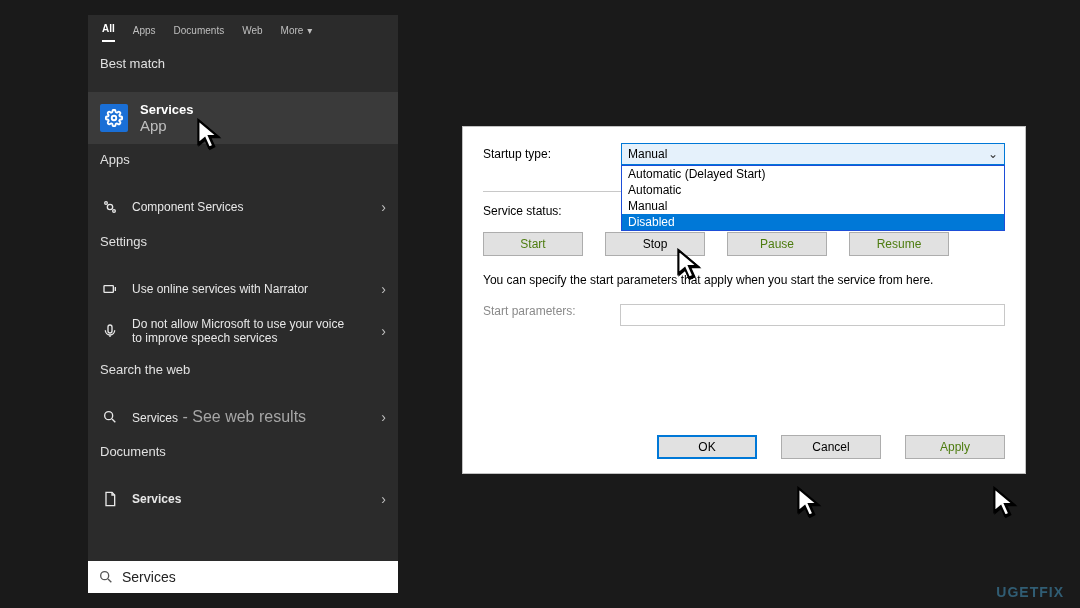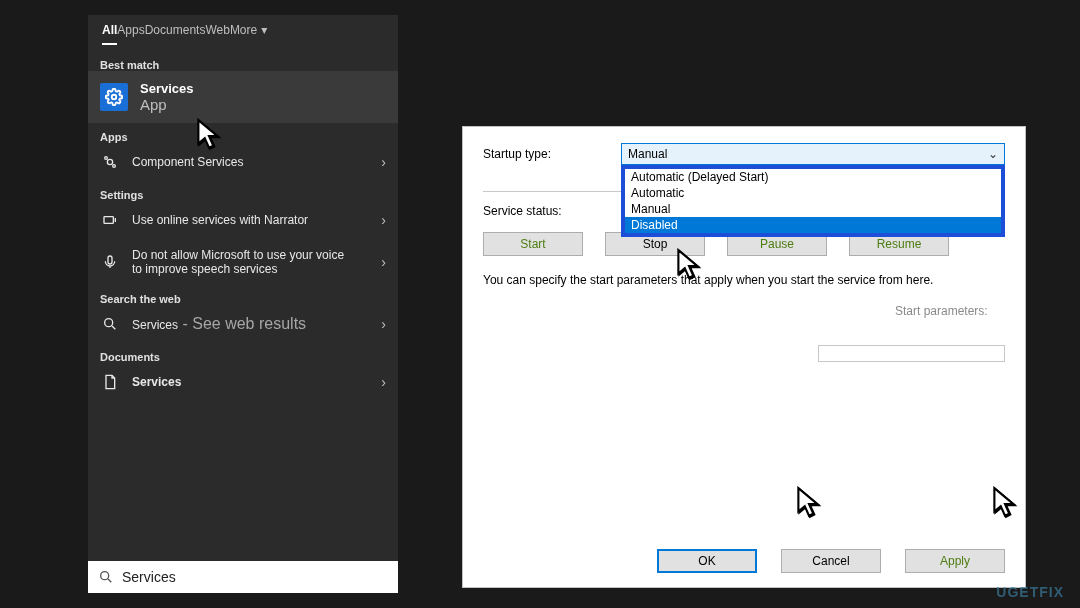--- a/index.html
+++ b/index.html
@@ -19,34 +19,35 @@
     top: 15px;
     width: 310px;
     height: 578px;
     background: #2b2b2b;
     color: #fff;
     display: flex;
     flex-direction: column;
   }
   .tabs-row {
     display: flex;
-    align-items: flex-start;
+    align-items: flex-end;
+    gap: 18px;
     padding: 8px 14px 6px 14px;
-    font-size: 12px;
+    font-size: 10px;
     color: #bfbfbf;
   }
   .tab { cursor: pointer; padding-bottom: 6px; }
   .tab.active { color: #fff; border-bottom: 2px solid #fff; font-weight: 600; }
   .more { display: inline-flex; align-items: center; gap: 4px; }
 
   .section-label {
-    font-size: 11px;
-    font-weight: 700;
+    font-size: 13px;
+    font-weight: 400;
     color: #e0e0e0;
-    padding: 8px 12px 0 12px;
+    padding: 8px 12px 21px 12px;
   }
 
   .best-match {
     display: flex;
     align-items: center;
     gap: 12px;
     padding: 10px 12px;
     background: #3a3a3a;
   }
   .gear-icon-dark {
@@ -98,21 +99,21 @@
     flex: 1;
     color: #222;
   }
 
   
   .dialog {
     position: absolute;
     left: 462px;
     top: 126px;
     width: 564px;
-    height: 462px;
+    height: 348px;
     background: #fff;
     border: 1px solid #c2c2c2;
     color: #000;
     font-size: 12px;
     padding: 16px 20px 14px 20px;
   }
   .form-row {
     display: flex;
     align-items: center;
     margin-bottom: 10px;
@@ -128,21 +129,21 @@
     align-items: center;
     justify-content: space-between;
     padding: 0 6px;
   }
   .combo .chev-down { font-size: 12px; color:#333;}
   .dropdown-list {
     position: absolute;
     left: 138px;
     top: 22px;
     width: calc(100% - 138px);
-    border: 4px solid #1d4ed8;
+    border: 1px solid #1d4ed8;
     background: #fff;
     z-index: 10;
   }
   .dd-item { padding: 1px 6px; }
   .dd-item.hl { background: #0078d7; color: #fff; }
 
   .hr { height: 1px; background: #c8c8c8; margin: 26px 0 12px 0;}
 
   .status-row { display: flex; margin-bottom: 14px; }
   .status-row .val { margin-left: 0; }
@@ -152,21 +153,21 @@
     width: 100px; height: 24px;
     background: #e1e1e1;
     border: 1px solid #adadad;
     font-size: 12px;
     cursor: pointer;
   }
   .winbtn:disabled { color: #4d7c0f; }
 
   .desc { margin-bottom: 16px; line-height: 1.35; margin-top: 12px; }
 
-  .param-row { display: flex; align-items: flex-end; gap: 27px; flex-direction: column; }
+  .param-row { display: flex; align-items: flex-start; gap: 27px; }
   .param-row label { color: #8a8a8a; width: 110px; }
   .param-input {
     flex: 1; height: 22px;
     border: 1px solid #c8c8c8;
     background: #fff;
     padding: 0 4px;
   }
 
   .footer-btns {
     position: absolute;

